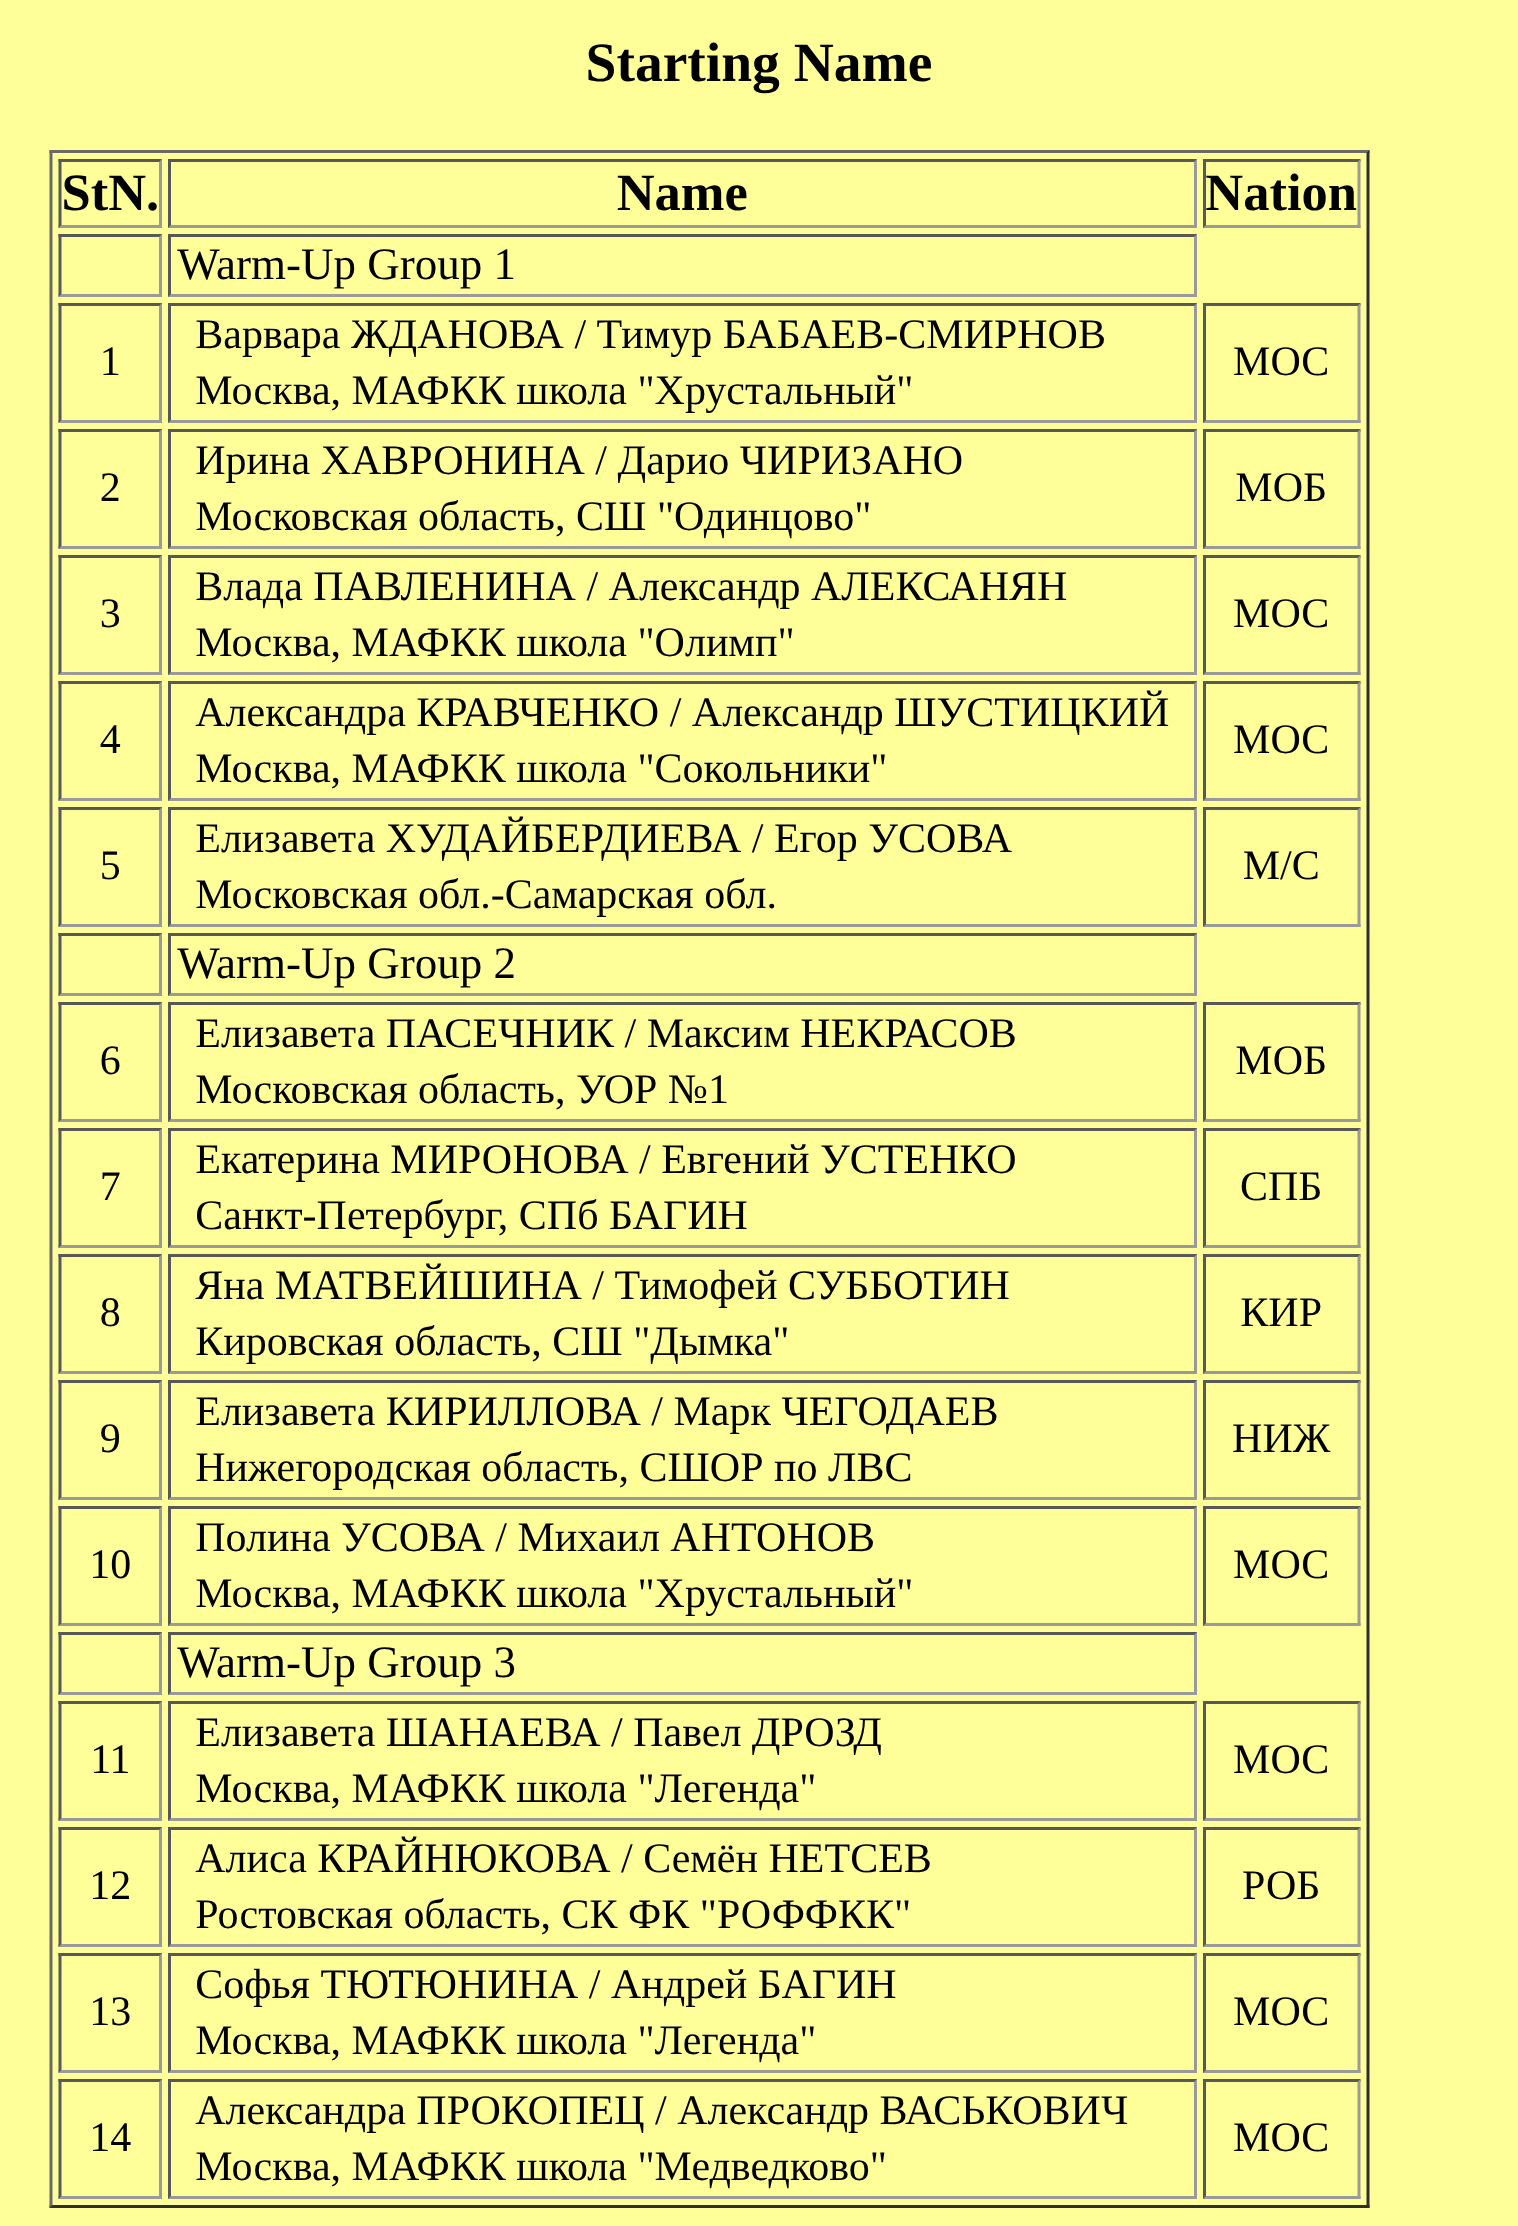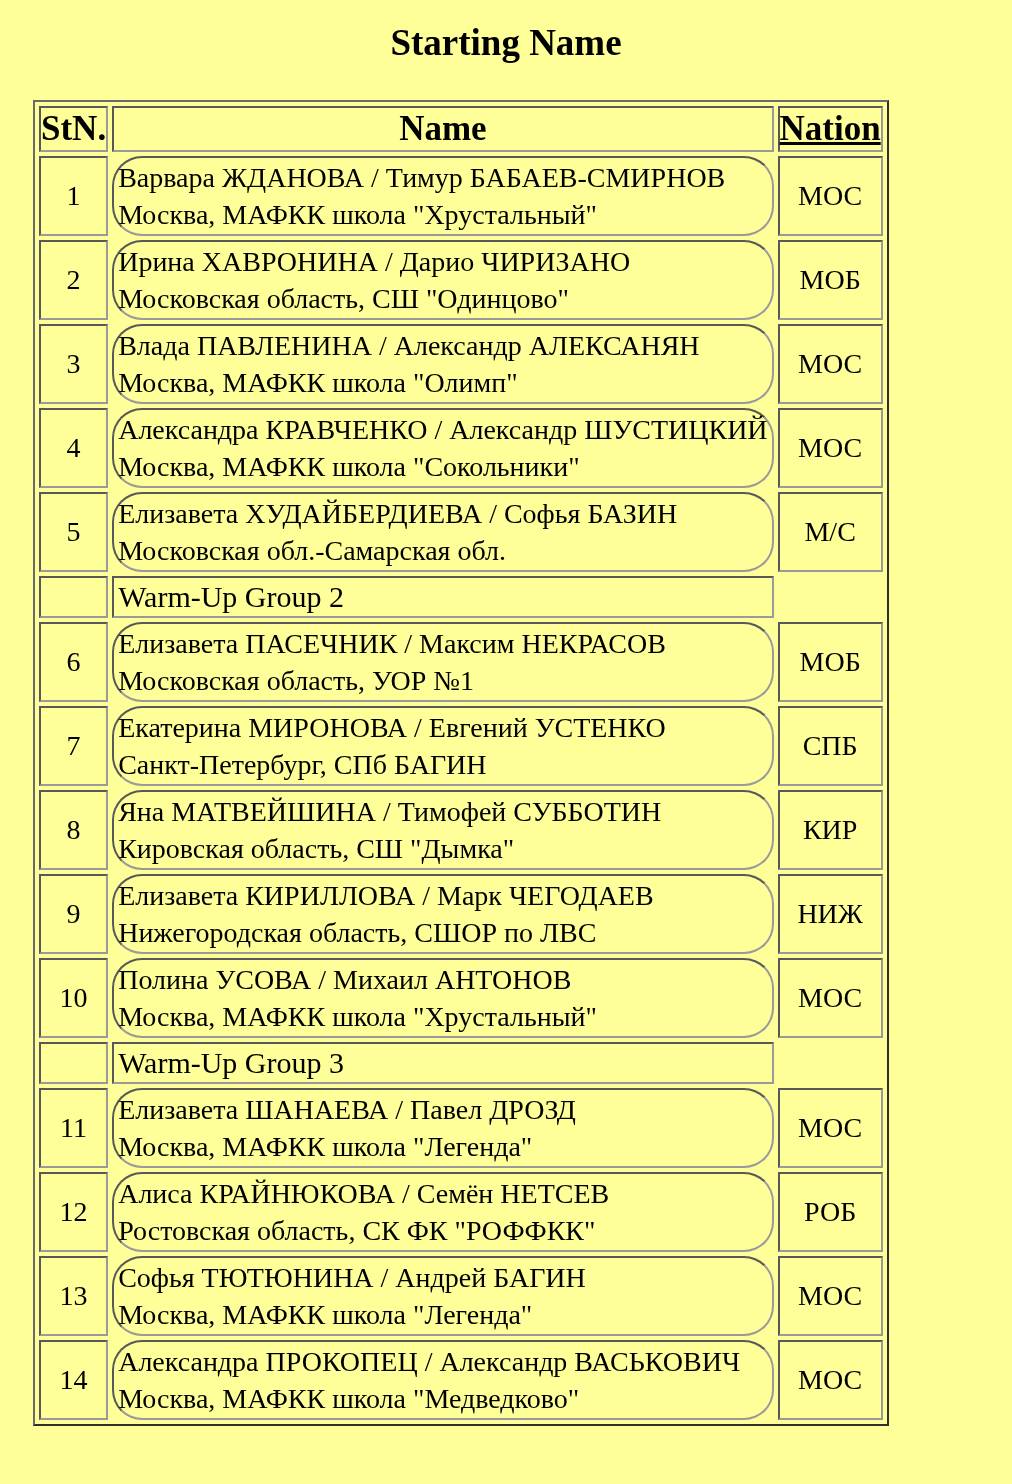--- a/index.html
+++ b/index.html
@@ -39,30 +39,29 @@
     background: transparent;
     vertical-align: middle;
   }
   th {
     font-size: 35px;
     font-weight: bold;
     height: 42px;
     text-align: center;
   }
   th.h-stn  { width: 62px; }
-  th.h-nation { width: 96px; text-decoration: underline; }
+  th.h-nation { width: 96px; }
   tr.entry td { height: 76px; }
   td.stn {
     text-align: center;
     font-size: 28px;
   }
   td.name {
-    padding: 0 4px;
+    padding: 0 16px;
     text-align: left;
-    border-radius: 30px;
   }
   .line {
     font-size: 28px;
     line-height: 37px;
     white-space: nowrap;
   }
   td.nation {
     text-align: center;
     font-size: 28px;
   }
@@ -80,20 +79,24 @@
 <div class="page-title">Starting Name</div>
 
 <table class="start-order">
   <tbody>
     <tr>
       <th class="h-stn">StN.</th>
       <th class="h-name">Name</th>
       <th class="h-nation">Nation</th>
     </tr>
 
+    <tr class="group">
+      <td class="stn"></td>
+      <td class="group-label">Warm-Up Group 1</td>
+    </tr>
 
     <tr class="entry">
       <td class="stn">1</td>
       <td class="name">
         <div class="line">Варвара ЖДАНОВА / Тимур БАБАЕВ-СМИРНОВ</div>
         <div class="line">Москва, МАФКК школа "Хрустальный"</div>
       </td>
       <td class="nation">МОС</td>
     </tr>
 
@@ -120,21 +123,21 @@
       <td class="name">
         <div class="line">Александра КРАВЧЕНКО / Александр ШУСТИЦКИЙ</div>
         <div class="line">Москва, МАФКК школа "Сокольники"</div>
       </td>
       <td class="nation">МОС</td>
     </tr>
 
     <tr class="entry">
       <td class="stn">5</td>
       <td class="name">
-        <div class="line">Елизавета ХУДАЙБЕРДИЕВА / Софья БАЗИН</div>
+        <div class="line">Елизавета ХУДАЙБЕРДИЕВА / Егор УСОВА</div>
         <div class="line">Московская обл.-Самарская обл.</div>
       </td>
       <td class="nation">М/С</td>
     </tr>
 
     <tr class="group">
       <td class="stn"></td>
       <td class="group-label">Warm-Up Group 2</td>
     </tr>
 

